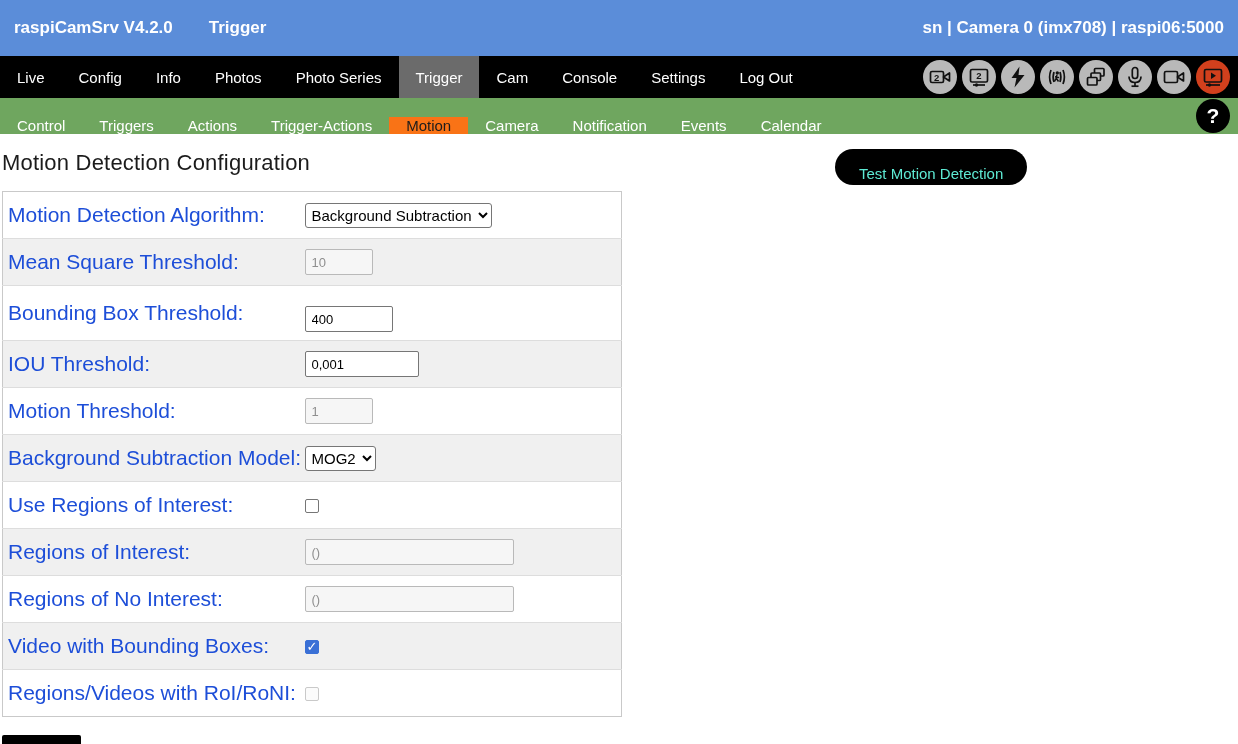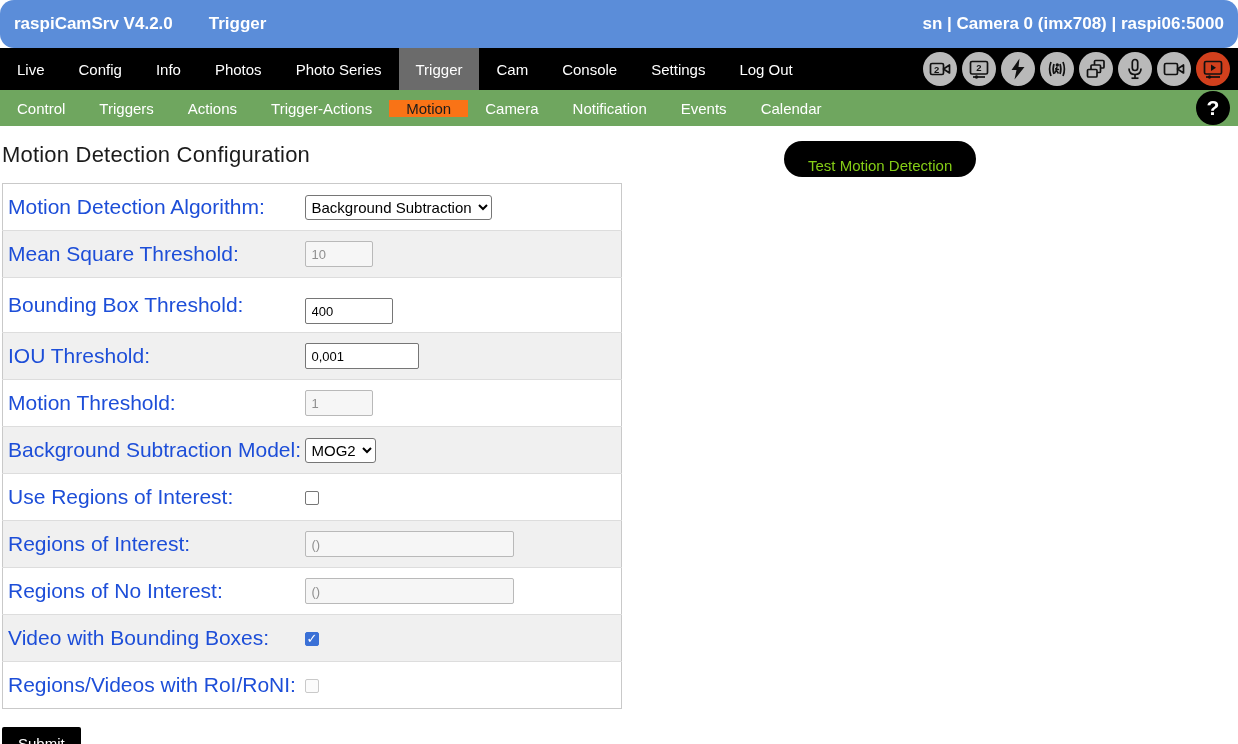--- a/index.html
+++ b/index.html
@@ -1,21 +1,21 @@
 <!DOCTYPE html>
 <html><head>
 <meta charset="utf-8">
 <style>
   * { margin:0; padding:0; box-sizing:border-box; }
   html,body { width:1238px; height:744px; background:#fff; overflow:hidden;
     font-family:"Liberation Sans","DejaVu Sans",sans-serif; }
 
   
-  .app-header { height:48px; background:#5b8dd9; display:flex; align-items:center;
-    padding:0 14px; color:#fff; font-size:17px; font-weight:bold;border-radius:14px; }
+  .app-header { height:56px; background:#5b8dd9; display:flex; align-items:center;
+    padding:0 14px; color:#fff; font-size:17px; font-weight:bold; }
   .app-header .page-title { margin-left:36px; }
   .app-header .spacer { flex:1; }
 
   
   .main-nav { height:42px; background:#000; display:flex; align-items:stretch; }
   .main-nav .nav-items { display:flex; align-items:stretch; }
   .main-nav .nav-item { color:#fff; font-size:15px; display:flex; align-items:center;
     padding:8px 17px; cursor:pointer; }
   .main-nav .nav-item.active { background:#6b6b6b; }
   .main-nav .spacer { flex:1; }
@@ -31,22 +31,22 @@
     padding:0 17px; cursor:pointer; }
   .sub-nav .nav-item.active { background:#f97316; color:#1c1c1c; }
   .sub-nav .spacer { flex:1; }
   .help-circle { width:34px; height:34px; border-radius:50%; background:#000; color:#fff;
     font-size:21px; font-weight:bold; display:flex; align-items:center; justify-content:center;
     align-self:center; margin-right:8px; cursor:pointer; }
 
   
   .content { position:relative; padding:16px 0 0 2px; }
   .page-heading { font-size:22px; font-weight:400; color:#1b1b1b; letter-spacing:.2px; }
-  .test-btn { position:absolute; left:784px; top:15px; height:36px; padding:16px 24px;
-    background:#000; color:#84cc16; border:none; border-radius:18px; font-size:15px;
+  .test-btn { position:absolute; left:835px; top:15px; height:36px; padding:16px 24px;
+    background:#000; color:#5eead4; border:none; border-radius:18px; font-size:15px;
     font-family:inherit; cursor:pointer; }
 
   
   table.form-table { border-collapse:collapse; width:620px; margin-top:15px;
     border:1px solid #c9c9c9; }
   table.form-table tr.row-alt { background:#f0f0f0; }
   table.form-table tr + tr td { border-top:1px solid #ddd; }
   td.cell-label { width:302px; padding:11px 0 11px 5px; font-size:21px; color:#1d4ed8; }
   td.cell-control { padding:8px 0; vertical-align:middle; }
 
@@ -150,21 +150,21 @@
           <rect x="3.5" y="4.5" width="17" height="12.5" rx="1.5" fill="none" stroke="#111" stroke-width="1.7"></rect>
           <polygon points="10,7.5 15,10.8 10,14" fill="#111" stroke="none"></polygon>
           <line x1="5" y1="20" x2="19" y2="20" fill="none" stroke="#111" stroke-width="1.7"></line>
           <circle cx="8.5" cy="20" r="1.7" fill="#111" stroke="none"></circle>
         </svg>
       </div>
     </div>
 </div>
 
 <div class="sub-nav">
-  <div class="nav-items" id="sub-nav-items" style="display:flex;align-items:center;">
+  <div class="nav-items" id="sub-nav-items" style="display:flex;align-items:flex-end;">
       <div class="nav-item">Control</div>
       <div class="nav-item">Triggers</div>
       <div class="nav-item">Actions</div>
       <div class="nav-item">Trigger-Actions</div>
       <div class="nav-item active">Motion</div>
       <div class="nav-item">Camera</div>
       <div class="nav-item">Notification</div>
       <div class="nav-item">Events</div>
       <div class="nav-item">Calendar</div>
     </div>

